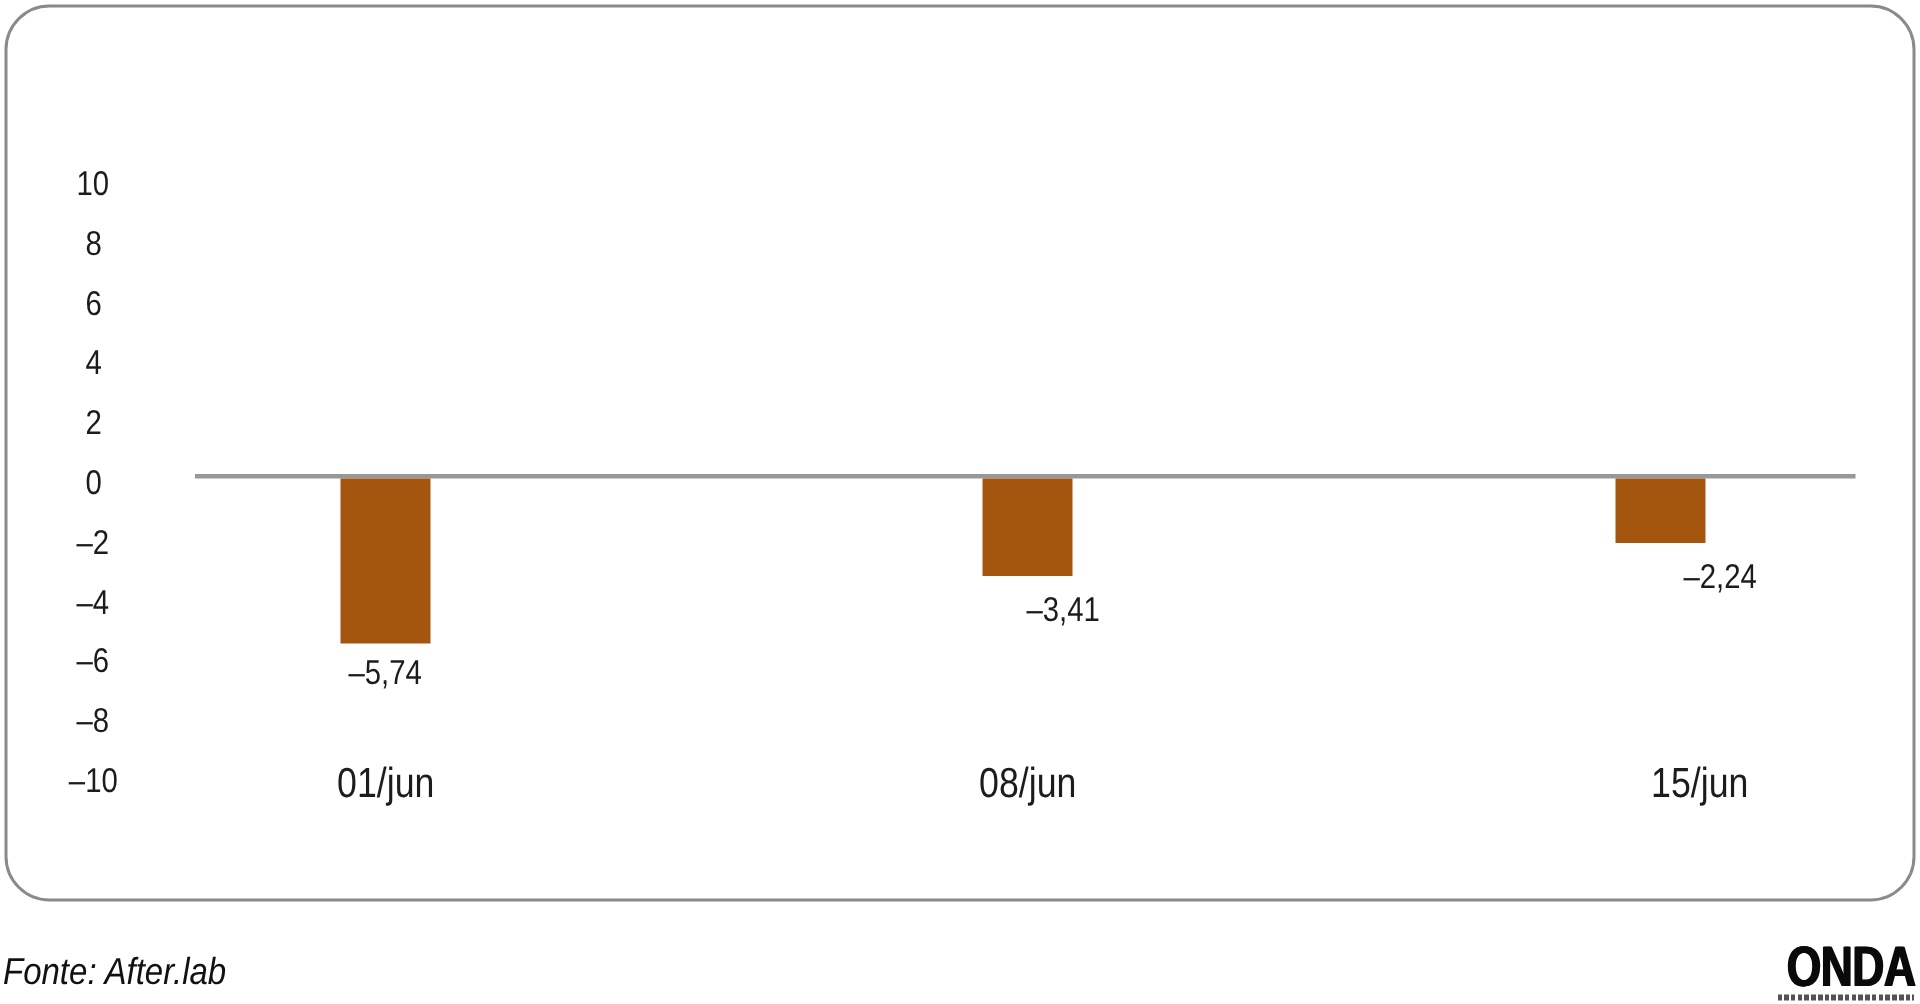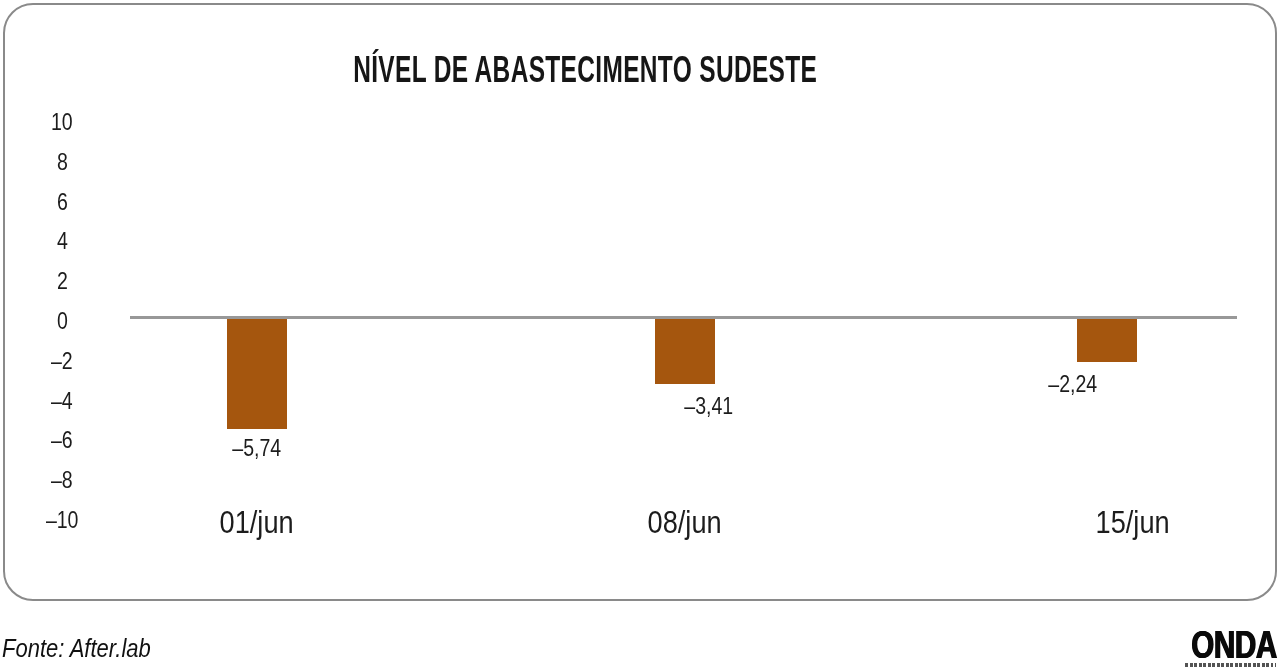--- a/index.html
+++ b/index.html
@@ -53,21 +53,21 @@
     display: inline-block;
     transform: scaleX(0.85);
     white-space: nowrap;
   }
   .ytick {
     font-size: 23px;
     line-height: 28px;
     color: #1c1c1c;
   }
   .xcat {
-    font-size: 32px;
+    font-size: 28px;
     line-height: 26px;
     color: #1c1c1c;
   }
   .vlabel {
     font-size: 23px;
     line-height: 24px;
     color: #1c1c1c;
   }
   #zero-line {
     position: absolute;
@@ -119,23 +119,20 @@
       #1a1a1a 0px, #1a1a1a 3px,
       transparent 3px, transparent 4.5px
     );
   }
 </style>
 </head>
 <body>
 
 <div id="stage">
   <div id="chart-card">
-    <div class="title-wrap">
-      <span>NÍVEL DE ABASTECIMENTO SUDESTE</span>
-    </div>
     <div id="y-axis">
         <div class="lblwrap ytick" style="left: 57px; top: 103px;"><span class="cond">10</span></div>
         <div class="lblwrap ytick" style="left: 57px; top: 142.8px;"><span class="cond">8</span></div>
         <div class="lblwrap ytick" style="left: 57px; top: 182.6px;"><span class="cond">6</span></div>
         <div class="lblwrap ytick" style="left: 57px; top: 222.4px;"><span class="cond">4</span></div>
         <div class="lblwrap ytick" style="left: 57px; top: 262.2px;"><span class="cond">2</span></div>
         <div class="lblwrap ytick" style="left: 57px; top: 302px;"><span class="cond">0</span></div>
         <div class="lblwrap ytick" style="left: 57px; top: 341.8px;"><span class="cond">–2</span></div>
         <div class="lblwrap ytick" style="left: 57px; top: 381.6px;"><span class="cond">–4</span></div>
         <div class="lblwrap ytick" style="left: 57px; top: 421.4px;"><span class="cond">–6</span></div>
@@ -144,20 +141,20 @@
       </div>
     <div id="zero-line" style="background: rgb(152, 152, 152);"></div>
     <div id="plot">
         <div class="bar" style="left: 222px; height: 110.208px; background: rgb(165, 86, 14);"></div>
         <div class="lblwrap vlabel" style="left: 252px; top: 431px;"><span class="cond">–5,74</span></div>
         <div class="lblwrap xcat" style="left: 252px; top: 504px;"><span class="cond">01/jun</span></div>
         <div class="bar" style="left: 650px; height: 65.472px; background: rgb(165, 86, 14);"></div>
         <div class="lblwrap vlabel" style="left: 704px; top: 389.472px;"><span class="cond">–3,41</span></div>
         <div class="lblwrap xcat" style="left: 680px; top: 504px; text-decoration: underline;"><span class="cond">08/jun</span></div>
         <div class="bar" style="left: 1072px; height: 43.008px; background: rgb(165, 86, 14);"></div>
-        <div class="lblwrap vlabel" style="left: 1068px; top: 367.008px; text-align: center;"><span class="cond">–2,24</span></div>
+        <div class="lblwrap vlabel" style="left: 1142px; top: 367.008px; text-align: center;"><span class="cond">–2,24</span></div>
         <div class="lblwrap xcat" style="left: 1128px; top: 504px;"><span class="cond">15/jun</span></div>
       </div>
   </div>
   <div id="source-caption">Fonte: After.lab</div>
   <div id="onda-logo">ONDA</div>
   <div id="onda-tagline"></div>
 </div>
 
 </body></html>

